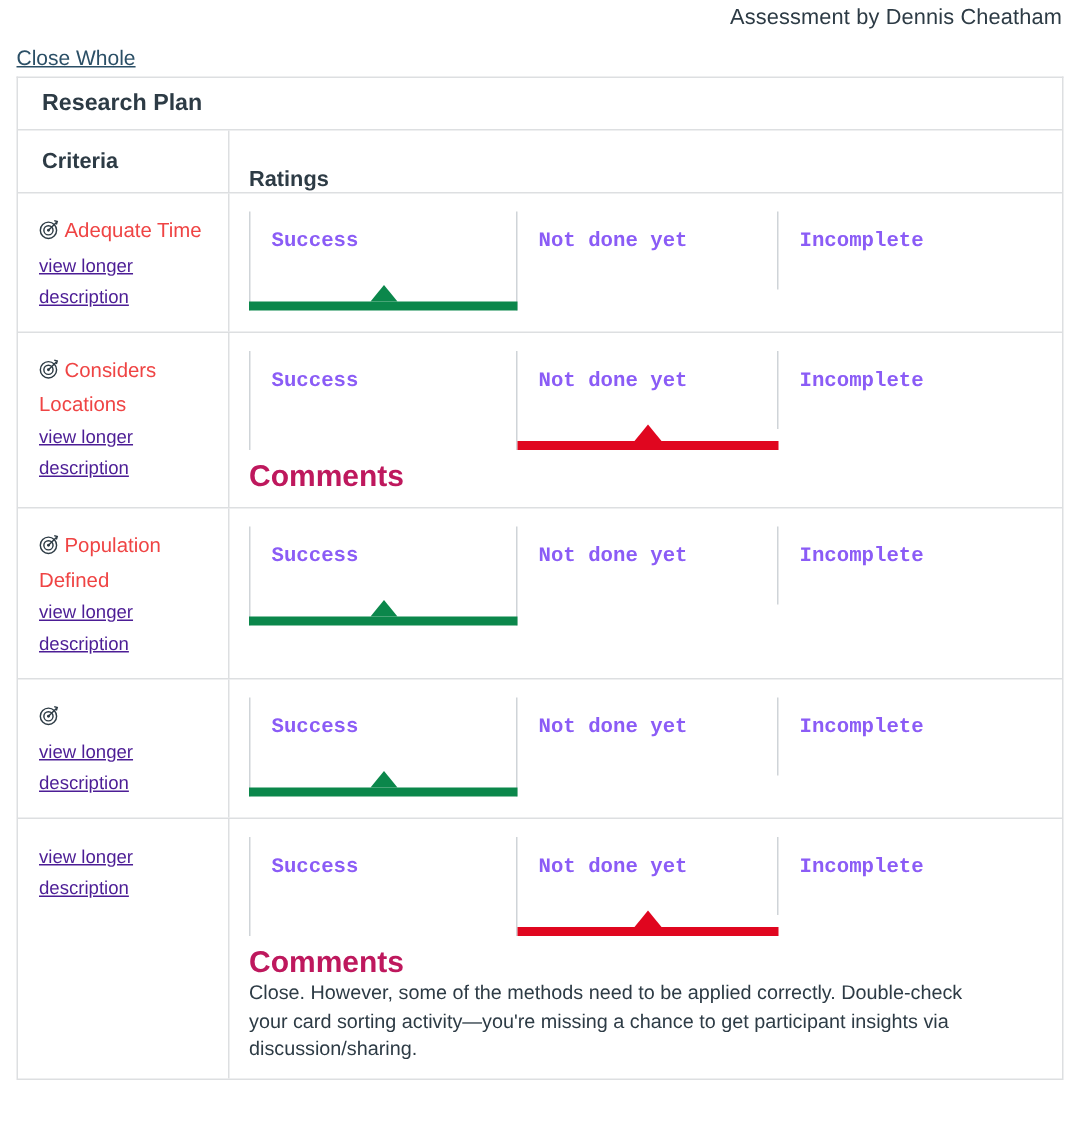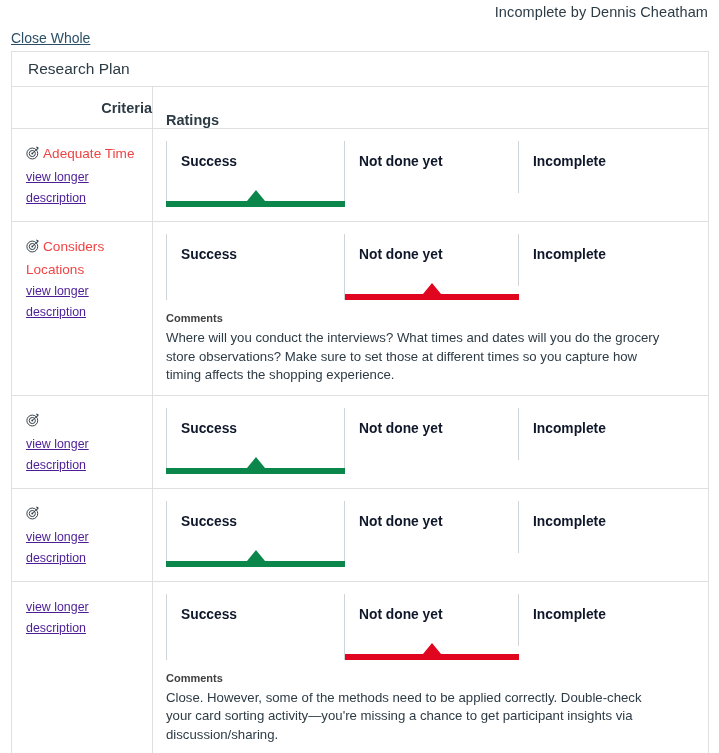--- a/index.html
+++ b/index.html
@@ -41,36 +41,35 @@
   }
   .rubric-title-row {
     height: 35px;
     display: flex;
     align-items: center;
     padding-left: 16px;
     border-bottom: 1px solid #dddfe1;
   }
   .rubric-title {
     font-size: 15.5px;
-    font-weight: normal;
+    font-weight: bold;
     color: #2D3B45;
   }
 
   .col-head-row {
     height: 42px;
     display: flex;
     border-bottom: 1px solid #dddfe1;
   }
   .col-head-criteria {
     width: 141px;
     flex: 0 0 141px;
     display: flex; align-items: center;
     padding-left: 16px;
     border-right: 1px solid #dddfe1;
-    justify-content: flex-end;
   }
   .col-head-ratings {
     flex: 1 1 auto;
     display: flex; align-items: flex-end;
     padding-left: 13px;
   }
   .col-head-label {
     font-size: 14.5px;
     font-weight: bold;
     color: #2D3B45;
@@ -134,22 +133,23 @@
   .rating-col.c1::after {
     content: "";
     position: absolute;
     right: 0; top: 0;
     width: 1px; height: 52px;
     background: #cfd4d8;
   }
   .rating-label {
     font-size: 13.8px;
     font-weight: bold;
-    color: #0f172a;
+    color: #8b5cf6;
     line-height: 18px;
+    font-family: Liberation Mono, monospace;
   }
   
   .rating-col.selected .marker-bar {
     position: absolute;
     left: 0; right: 0; bottom: 0;
     height: 6px;
   }
   .rating-col.selected .marker-tri {
     position: absolute;
     bottom: 6px;
@@ -161,39 +161,39 @@
   }
   .rating-col.c0.selected .marker-bar { left: -1px; right: -1px; }
   .rating-col.c1.selected .marker-bar { left: 0; right: 0; }
 
   
   .comments-block {
     margin: 4px 12px 10px 13px;
     padding-top: 4px;
   }
   .comments-heading {
-    font-size: 11px;
+    font-size: 20px;
     font-weight: bold;
-    color: #404040;
+    color: #be185d;
     line-height: 20px;
     margin-bottom: 1px;
   }
   .comments-text {
     font-size: 13.2px;
     line-height: 18.5px;
     color: #2D3B45;
     max-width: 500px;
   }
 </style>
 </head>
 <body>
 
 <div class="page">
 
-  <div class="assessor-line">Incomplete by Dennis Cheatham</div>
+  <div class="assessor-line">Assessment by Dennis Cheatham</div>
 
   <a class="close-rubric-link">Close Whole</a>
 
   <div class="rubric-table">
 
     <div class="rubric-title-row">
       <span class="rubric-title">Research Plan</span>
     </div>
 
     <div class="col-head-row">
@@ -263,22 +263,54 @@
                 <div class="rating-label">Not done yet</div>
                 <div class="marker-tri" style="border-bottom: 11px solid rgb(224, 6, 31);"></div>
                 <div class="marker-bar" style="background: rgb(224, 6, 31);"></div>
               </div>
               <div class="rating-col c2">
                 <div class="rating-label">Incomplete</div>
               </div>
             </div>
       <div class="comments-block">
         <div class="comments-heading">Comments</div>
-        <div class="comments-text">Where will you conduct the interviews? What times and dates will you do the grocery store observations? Make sure to set those at different times so you capture how timing affects the shopping experience.</div>
       </div>
+    </div>
+  </div>
+
+  <div class="criterion-row">
+    <div class="criterion-cell">
+      <span class="criterion-name">
+        <span class="outcome-icon">
+          <svg width="14" height="14" viewBox="0 0 16 16" aria-hidden="true">
+            <circle cx="7.2" cy="8.6" r="6.2" fill="none" stroke="#2D3B45" stroke-width="1.1"></circle>
+            <circle cx="7.2" cy="8.6" r="3.5" fill="none" stroke="#2D3B45" stroke-width="1.1"></circle>
+            <circle cx="7.2" cy="8.6" r="1.1" fill="#2D3B45"></circle>
+            <path d="M7.2 8.6 L13.4 2.4" stroke="#2D3B45" stroke-width="1.1" fill="none"></path>
+            <path d="M11.6 1.2 L13.9 1.9 L13.2 4.2" fill="none" stroke="#2D3B45" stroke-width="1.1"></path>
+          </svg>
+        </span><span class="criterion-name-text">Population Defined</span>
+      </span>
+      <a class="view-longer-link">view longer description</a>
+    </div>
+    <div class="ratings-cell" style="padding-bottom: 14px;">
+      <div class="ratings-strip">
+              <div class="rating-col c0 selected">
+                <div class="rating-label">Success</div>
+                <div class="marker-tri" style="border-bottom: 11px solid rgb(11, 135, 75);"></div>
+                <div class="marker-bar" style="background: rgb(11, 135, 75);"></div>
+              </div>
+              <div class="rating-col c1">
+                <div class="rating-label">Not done yet</div>
+              </div>
+              <div class="rating-col c2">
+                <div class="rating-label">Incomplete</div>
+              </div>
+            </div>
+
     </div>
   </div>
 
   <div class="criterion-row">
     <div class="criterion-cell">
       <span class="criterion-name">
         <span class="outcome-icon">
           <svg width="14" height="14" viewBox="0 0 16 16" aria-hidden="true">
             <circle cx="7.2" cy="8.6" r="6.2" fill="none" stroke="#2D3B45" stroke-width="1.1"></circle>
             <circle cx="7.2" cy="8.6" r="3.5" fill="none" stroke="#2D3B45" stroke-width="1.1"></circle>
@@ -303,53 +335,20 @@
               <div class="rating-col c2">
                 <div class="rating-label">Incomplete</div>
               </div>
             </div>
 
     </div>
   </div>
 
   <div class="criterion-row">
     <div class="criterion-cell">
-      <span class="criterion-name">
-        <span class="outcome-icon">
-          <svg width="14" height="14" viewBox="0 0 16 16" aria-hidden="true">
-            <circle cx="7.2" cy="8.6" r="6.2" fill="none" stroke="#2D3B45" stroke-width="1.1"></circle>
-            <circle cx="7.2" cy="8.6" r="3.5" fill="none" stroke="#2D3B45" stroke-width="1.1"></circle>
-            <circle cx="7.2" cy="8.6" r="1.1" fill="#2D3B45"></circle>
-            <path d="M7.2 8.6 L13.4 2.4" stroke="#2D3B45" stroke-width="1.1" fill="none"></path>
-            <path d="M11.6 1.2 L13.9 1.9 L13.2 4.2" fill="none" stroke="#2D3B45" stroke-width="1.1"></path>
-          </svg>
-        </span>
-      </span>
-      <a class="view-longer-link">view longer description</a>
-    </div>
-    <div class="ratings-cell" style="padding-bottom: 14px;">
-      <div class="ratings-strip">
-              <div class="rating-col c0 selected">
-                <div class="rating-label">Success</div>
-                <div class="marker-tri" style="border-bottom: 11px solid rgb(11, 135, 75);"></div>
-                <div class="marker-bar" style="background: rgb(11, 135, 75);"></div>
-              </div>
-              <div class="rating-col c1">
-                <div class="rating-label">Not done yet</div>
-              </div>
-              <div class="rating-col c2">
-                <div class="rating-label">Incomplete</div>
-              </div>
-            </div>
-
-    </div>
-  </div>
-
-  <div class="criterion-row">
-    <div class="criterion-cell">
       <a class="view-longer-link">view longer description</a>
     </div>
     <div class="ratings-cell">
       <div class="ratings-strip">
               <div class="rating-col c0">
                 <div class="rating-label">Success</div>
               </div>
               <div class="rating-col c1 selected">
                 <div class="rating-label">Not done yet</div>
                 <div class="marker-tri" style="border-bottom: 11px solid rgb(224, 6, 31);"></div>

